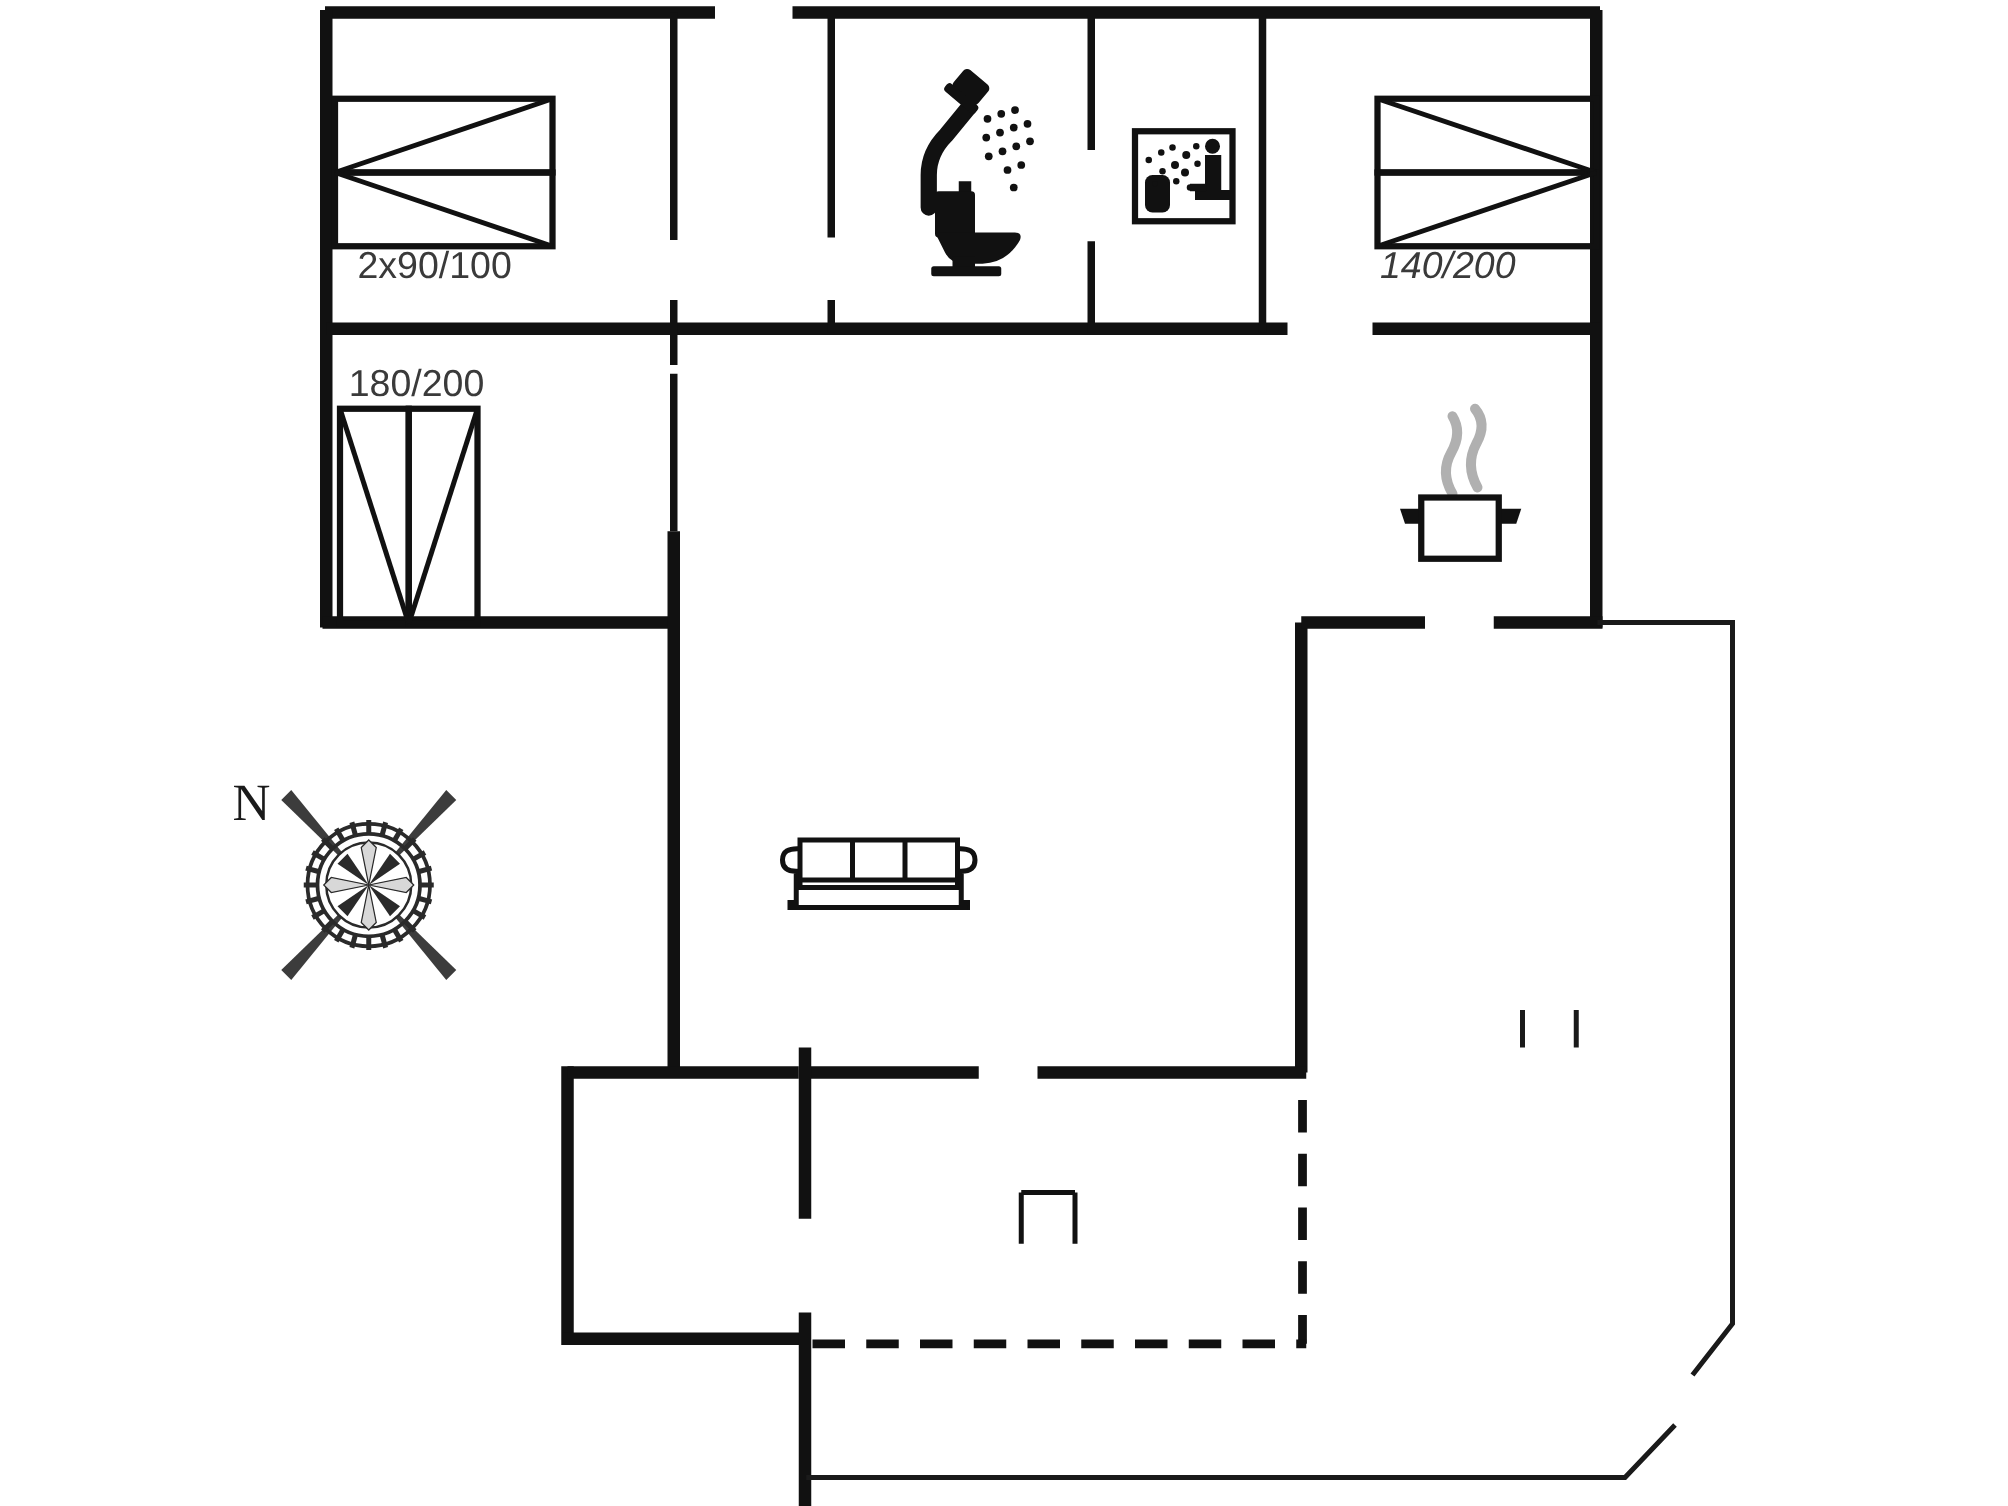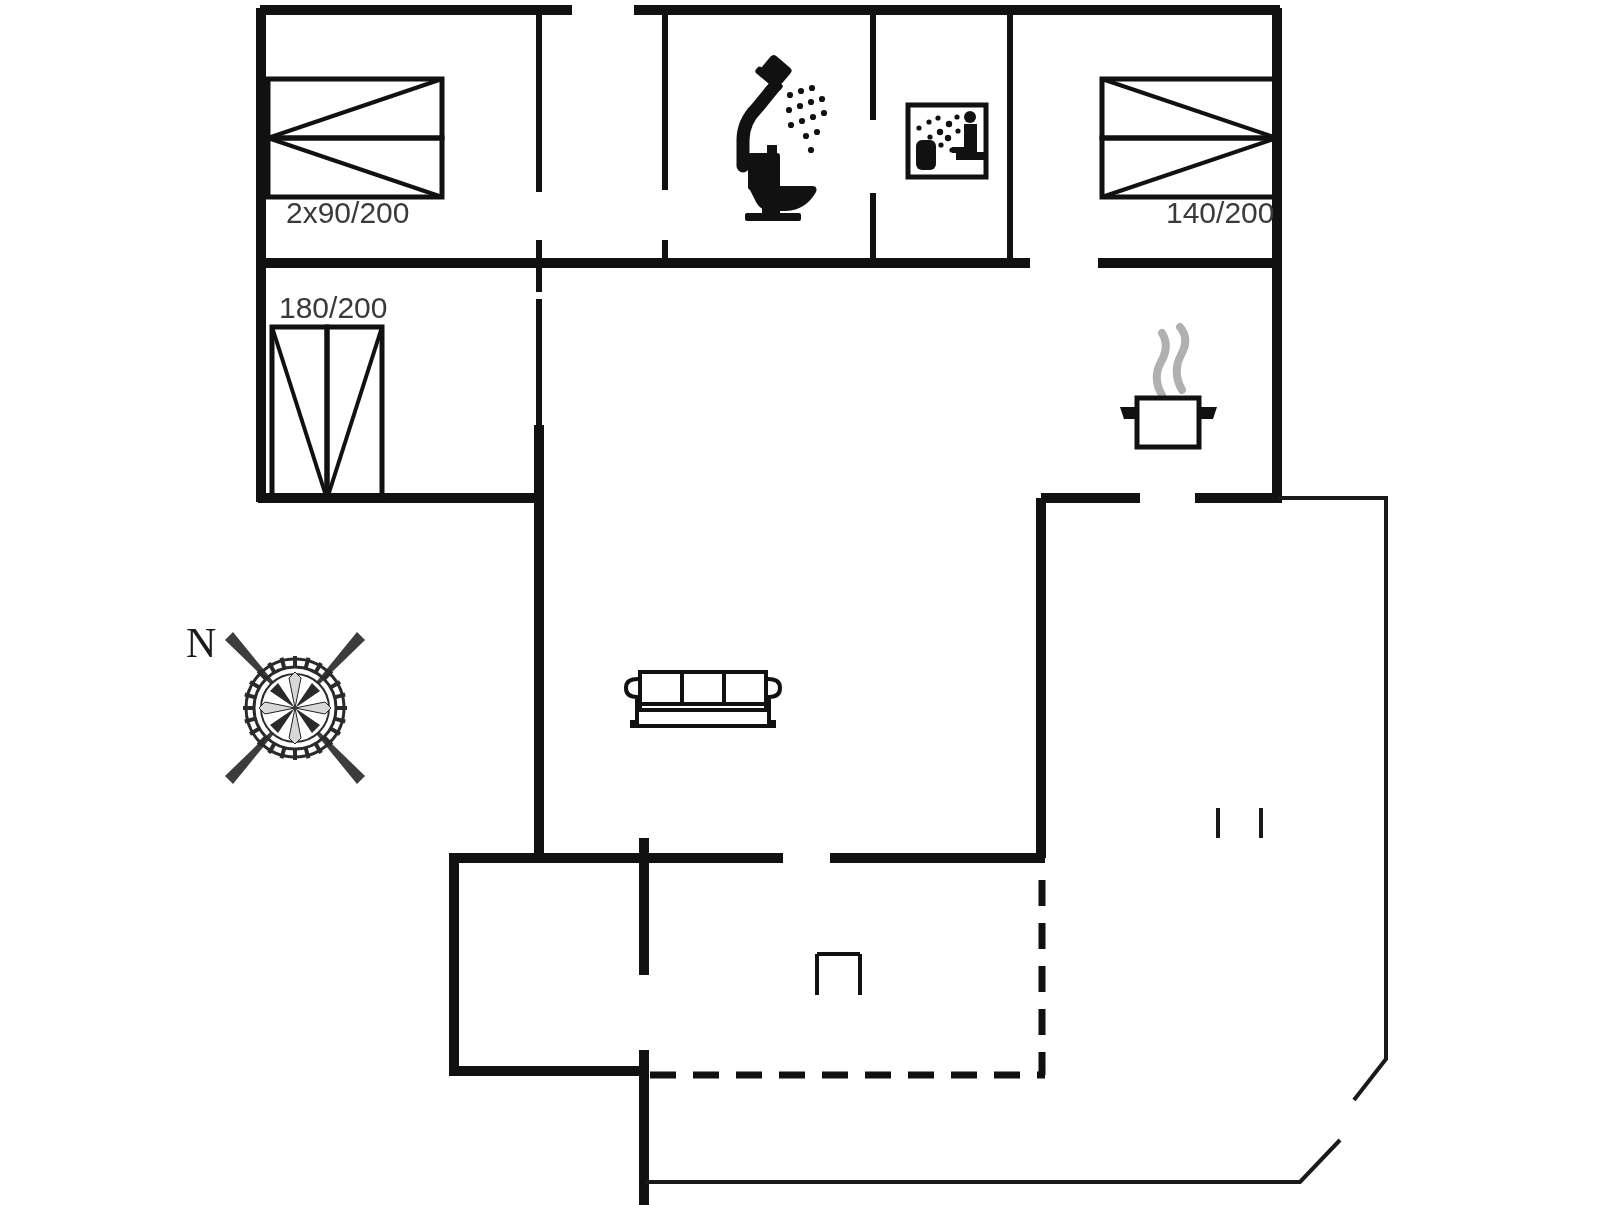--- a/index.html
+++ b/index.html
@@ -286,21 +286,21 @@
         <path d="M 0 0 L -30 -6 L -36 0 L -30 6 Z" fill="#d8d8d8" stroke="#2a2a2a" stroke-width="1"></path>
         <path d="M 0 0 L 17 -25 L 25 -17 Z" fill="#2a2a2a"></path>
         <path d="M 0 0 L 25 17 L 17 25 Z" fill="#2a2a2a"></path>
         <path d="M 0 0 L -17 25 L -25 17 Z" fill="#2a2a2a"></path>
         <path d="M 0 0 L -25 -17 L -17 -25 Z" fill="#2a2a2a"></path>
       </g>
     </g>
 
   </svg>
 
-  <div class="dim-label" style="left:286px; top:196px;">2x90/200</div>
+  <div class="dim-label" style="left:286px; top:196px;">2x90/100</div>
 
   <div class="dim-label" style="left:279px; top:291px;text-align:right;">180/200</div>
 
-  <div class="dim-label" style="left:1166px; top:196px;">140/200</div>
+  <div class="dim-label" style="left:1104px; top:196px;font-style:italic;">140/200</div>
 
   <div class="north-letter" style="left:186px; top:622px;">N</div>
 
 </div>
 
 </body></html>

